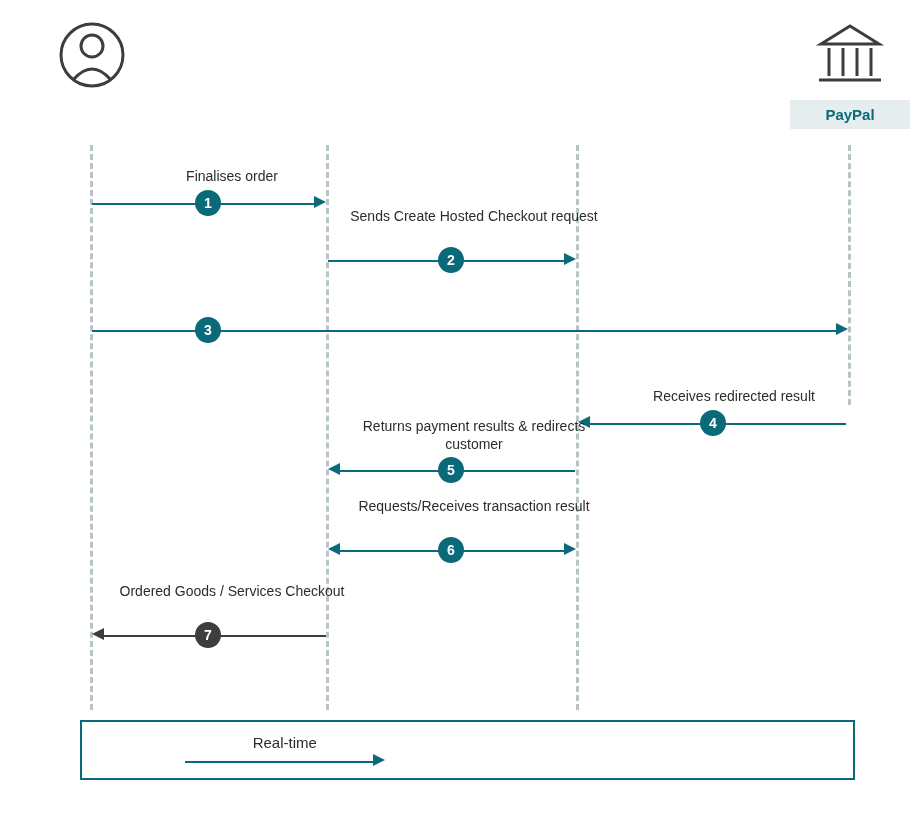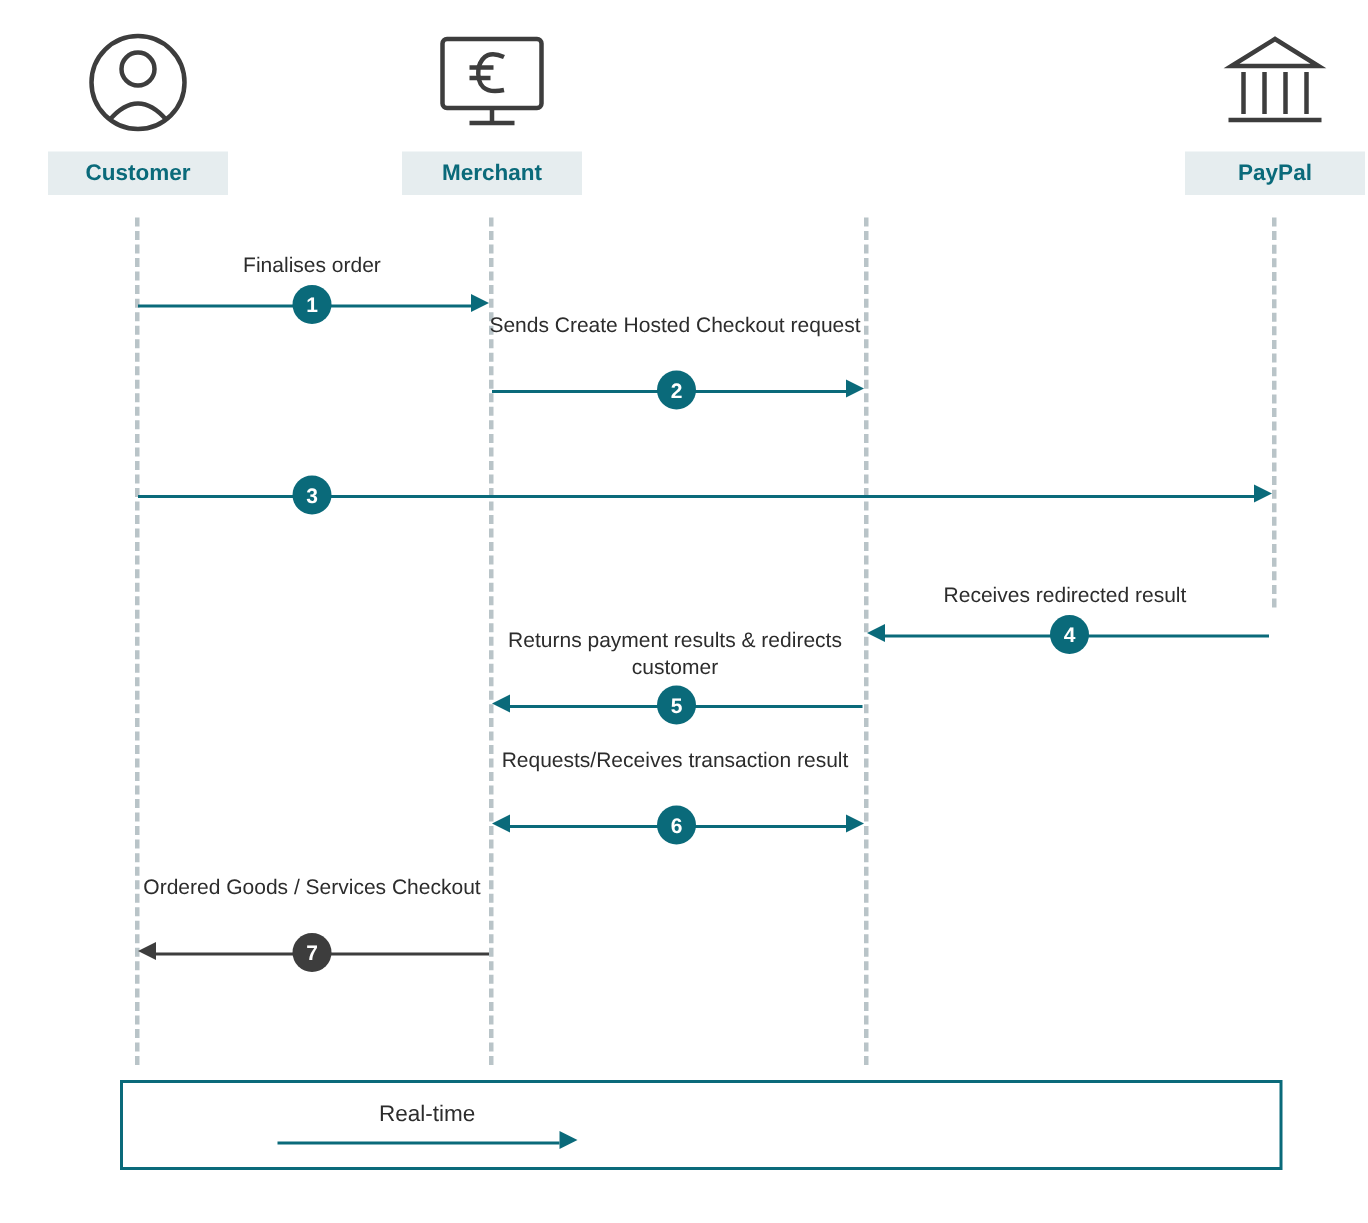--- a/index.html
+++ b/index.html
@@ -37,20 +37,21 @@
     border-left: 3px dashed #b9c4c8;
   }
   .lifeline.short { height: 260px; }
   .arrow-label {
     position: absolute;
     width: 260px;
     text-align: center;
     font-size: 14px;
     color: #2c2c2c;
     line-height: 1.25;
+    margin-left: 24px;
   }
   .arrow-line {
     position: absolute;
     height: 0;
     border-top: 2px solid;
   }
   .arrow-line.teal { border-color: #0a6a7a; }
   .arrow-line.dark { border-color: #3d3d3d; }
   .arrow-head {
     position: absolute;
@@ -105,34 +106,22 @@
 <body>
 
 <div class="diagram">
 
   <div class="actor" style="left:12px">
     <svg width="70" height="70" viewBox="0 0 70 70">
       <circle cx="35" cy="35" r="31"></circle>
       <circle cx="35" cy="26" r="11"></circle>
       <path d="M16 60 Q35 38 54 60"></path>
     </svg>
-    <div class="actor-label">Customer</div>
   </div>
 
-  <div class="actor" style="left:248px">
-    <svg width="78" height="70" viewBox="0 0 78 70">
-      <rect x="6" y="6" width="66" height="46" rx="3"></rect>
-      <line x1="24" y1="62" x2="54" y2="62"></line>
-      <line x1="39" y1="52" x2="39" y2="62"></line>
-      <path d="M47 18 Q34 12 30 25 Q28 44 47 40"></path>
-      <line x1="24" y1="25" x2="40" y2="25"></line>
-      <line x1="24" y1="32" x2="38" y2="32"></line>
-    </svg>
-    <div class="actor-label">Merchant</div>
-  </div>
 
 
   <div class="actor" style="left:770px">
     <svg width="78" height="70" viewBox="0 0 78 70">
       <path d="M10 24 L39 6 L68 24 Z"></path>
       <line x1="8" y1="60" x2="70" y2="60"></line>
       <line x1="18" y1="28" x2="18" y2="56"></line>
       <line x1="32" y1="28" x2="32" y2="56"></line>
       <line x1="46" y1="28" x2="46" y2="56"></line>
       <line x1="60" y1="28" x2="60" y2="56"></line>

